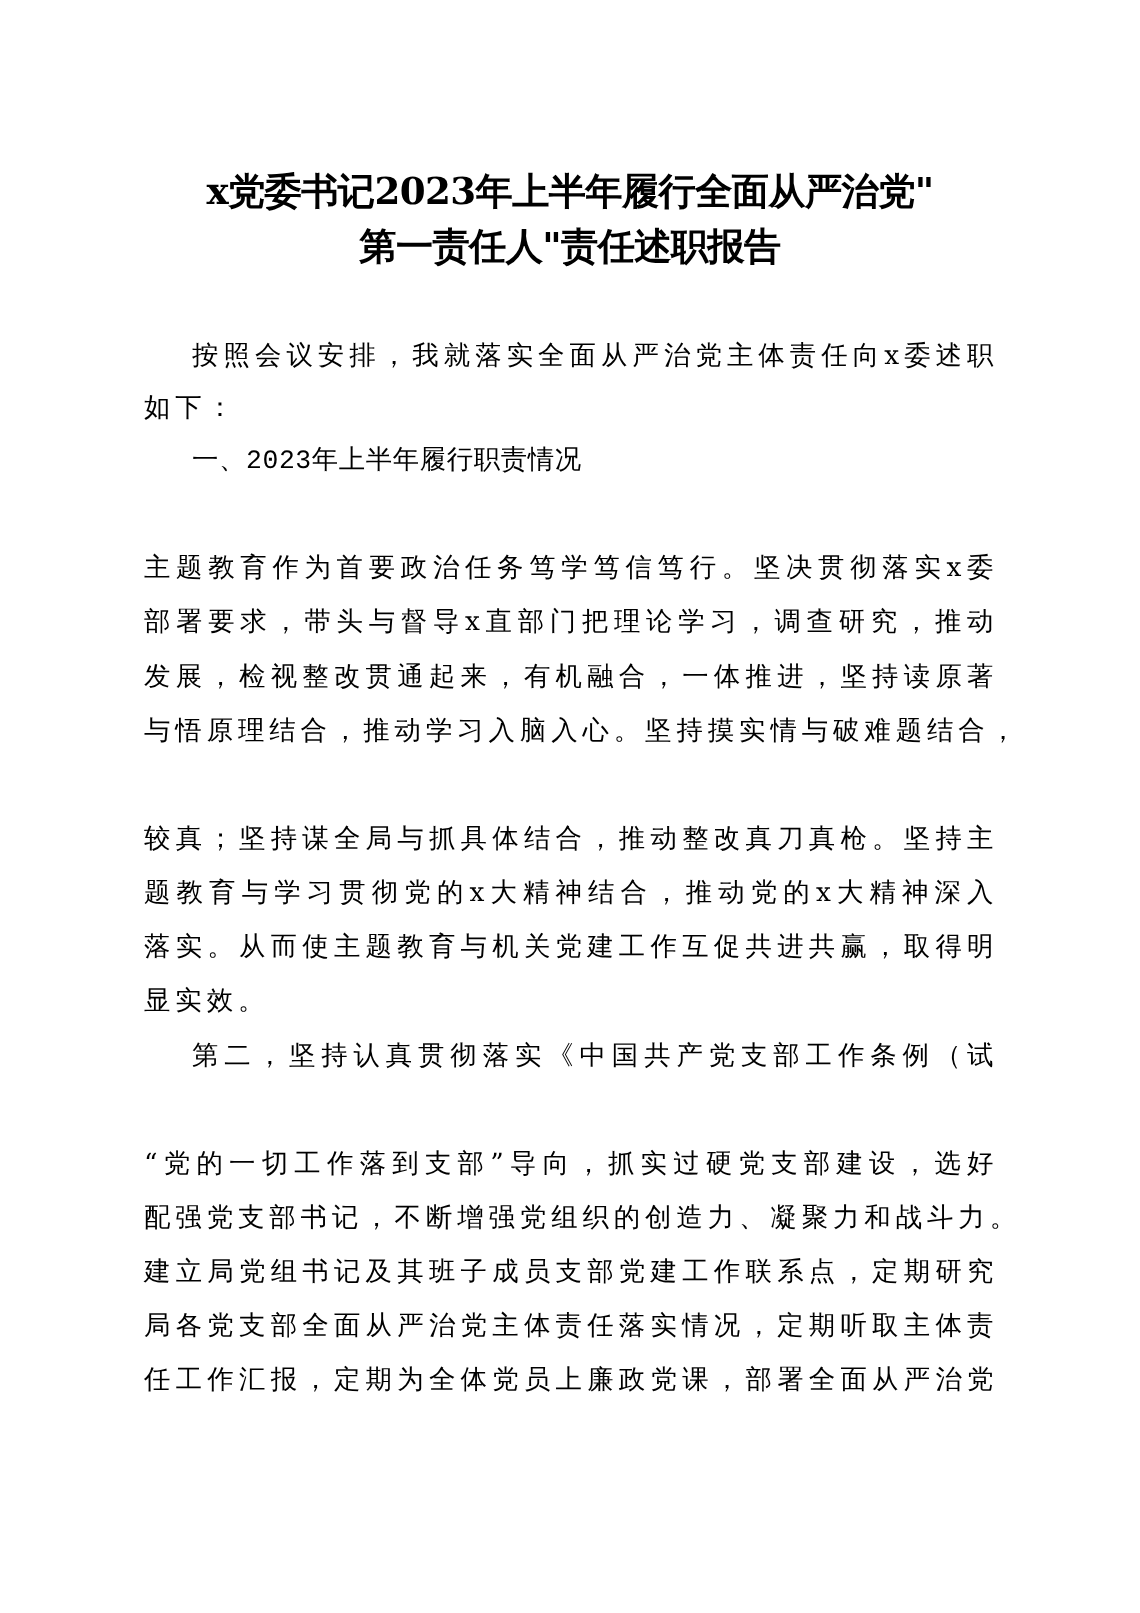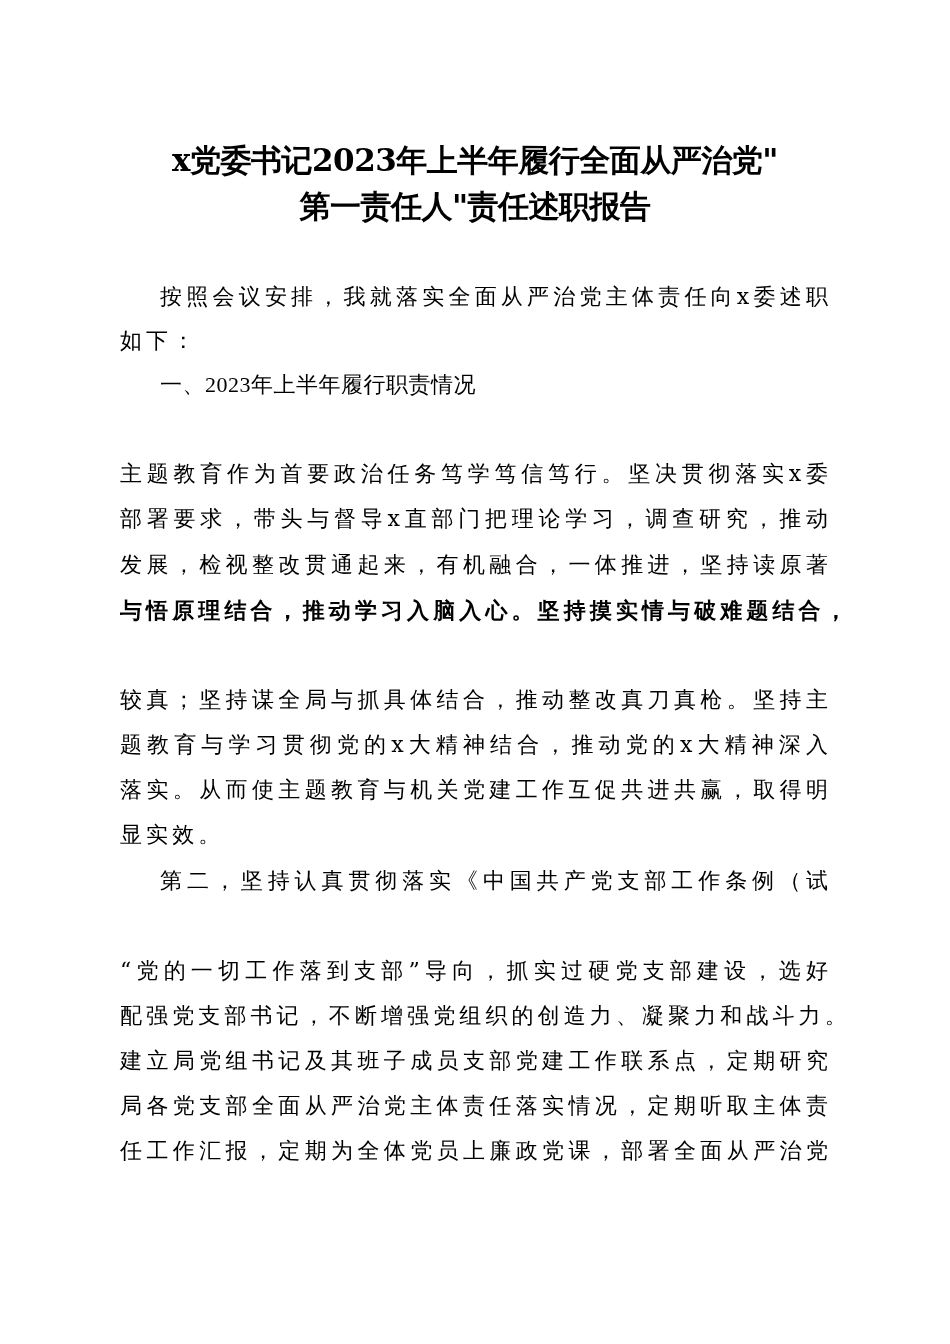--- a/index.html
+++ b/index.html
@@ -46,21 +46,21 @@
       letter-spacing: 4.1px;
     }
     .line.indent { left: 160px; }
     .line.justify {
       text-align: justify;
       text-align-last: justify;
     }
     .heading {
       position: absolute;
       left: 160px;
-      font-family: Liberation Serif, serif;
+      font-family: Liberation Mono, monospace;
       font-size: 22px;
       line-height: 30px;
       white-space: nowrap;
       letter-spacing: 0.5px;
     }
   </style>
 </head>
 <body>
 
 <div class="page">
@@ -69,21 +69,21 @@
   <div class="title l2">第一责任人"责任述职报告</div>
 
   <div class="line indent" style="top:282px; width:672px; text-align:justify; text-align-last:justify;">按照会议安排，我就落实全面从严治党主体责任向x委述职</div>
   <div class="line" style="top:326px;">如下：</div>
 
   <div class="heading" style="top:370px;">一、2023年上半年履行职责情况</div>
 
   <div class="line justify" style="top:459px;">主题教育作为首要政治任务笃学笃信笃行。坚决贯彻落实x委</div>
   <div class="line justify" style="top:550px;">发展，检视整改贯通起来，有机融合，一体推进，坚持读原著</div>
   <div class="line justify" style="top:504px;">部署要求，带头与督导x直部门把理论学习，调查研究，推动</div>
-  <div class="line justify" style="top:595px; width:720px;font-weight:bold;">与悟原理结合，推动学习入脑入心。坚持摸实情与破难题结合，</div>
+  <div class="line justify" style="top:595px; width:720px;">与悟原理结合，推动学习入脑入心。坚持摸实情与破难题结合，</div>
   <div class="line justify" style="top:685px;">较真；坚持谋全局与抓具体结合，推动整改真刀真枪。坚持主</div>
   <div class="line justify" style="top:775px;">落实。从而使主题教育与机关党建工作互促共进共赢，取得明</div>
   <div class="line justify" style="top:730px;">题教育与学习贯彻党的x大精神结合，推动党的x大精神深入</div>
   <div class="line" style="top:820px;">显实效。</div>
 
   <div class="line indent" style="top:866px; width:672px; text-align:justify; text-align-last:justify;">第二，坚持认真贯彻落实《中国共产党支部工作条例（试</div>
   <div class="line justify" style="top:956px;">“党的一切工作落到支部”导向，抓实过硬党支部建设，选好</div>
   <div class="line justify" style="top:1001px; width:720px;">配强党支部书记，不断增强党组织的创造力、凝聚力和战斗力。</div>
   <div class="line justify" style="top:1046px;">建立局党组书记及其班子成员支部党建工作联系点，定期研究</div>
   <div class="line justify" style="top:1136px;">任工作汇报，定期为全体党员上廉政党课，部署全面从严治党</div>

